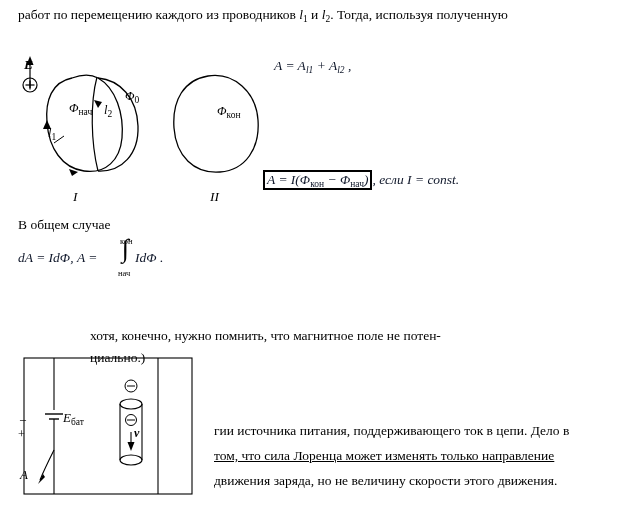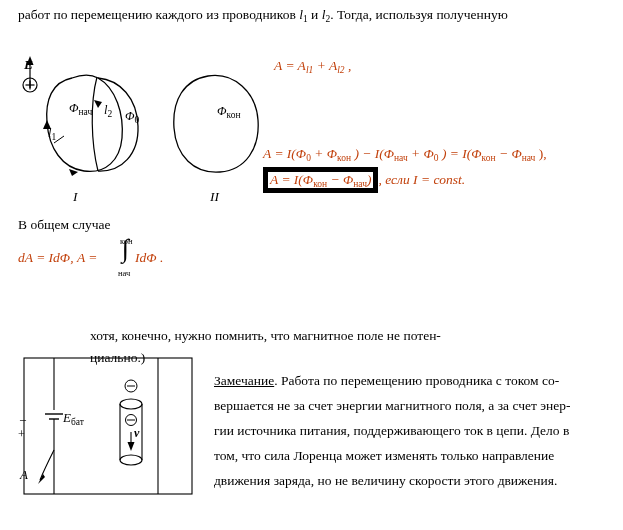--- a/index.html
+++ b/index.html
@@ -38,24 +38,24 @@
   .subi {
     font-size: 9.5px;
     vertical-align: -0.28em;
     font-style: italic;
   }
   .eq {
     position: absolute;
     font-family: "Liberation Serif", serif;
     font-size: 13.5px;
     white-space: nowrap;
-    color: #c2410c;
+    color: #0f172a;
   }
   .boxed {
-    border: 5px solid #000000;
+    border: 2px solid #000000;
     padding: 0px 2px 1px 2px;
   }
   .fig {
     position: absolute;
   }
   .underline { text-decoration: underline; }
   .intbar {
     position: absolute;
     font-size: 26px;
     font-family: "Liberation Serif", serif;
@@ -95,37 +95,34 @@
     <polygon points="66,124 57,121 60,128" fill="#000"></polygon>
 
     <line x1="42" y1="95" x2="52" y2="88" stroke="#000" stroke-width="1"></line>
 
     <path d="M 196 28 C 172 32, 160 52, 162 80 C 164 108, 182 126, 208 124 C 234 122, 248 100, 246 72 C 244 44, 222 24, 196 28 Z" fill="none" stroke="#000" stroke-width="1.3"></path>
   </svg>
 
   <div class="txt" style="left:12px; top:56px; font-weight:bold; font-style:italic;">E</div>
 
   <div class="txt" style="left:57px; top:100px; font-size:12.5px;"><i class="m">Φ</i><span class="sub">нач</span></div>
-  <div class="txt" style="left:113px; top:108px; font-size:12.5px;"><i class="m">Φ</i><span class="sub">0</span></div>
+  <div class="txt" style="left:113px; top:88px; font-size:12.5px;"><i class="m">Φ</i><span class="sub">0</span></div>
   <div class="txt" style="left:205px; top:103px; font-size:12.5px;"><i class="m">Φ</i><span class="sub">кон</span></div>
   <div class="txt" style="left:36px; top:125px; font-size:12.5px;"><i class="m">l</i><span class="sub">1</span></div>
   <div class="txt" style="left:92px; top:102px; font-size:12.5px;"><i class="m">l</i><span class="sub">2</span></div>
 
   <div class="txt" style="left:61px; top:188px; font-style:italic;">I</div>
   <div class="txt" style="left:198px; top:188px; font-style:italic;">II</div>
 
   <div class="eq" style="left:262px; top:58px;">
     <i class="m">A = A</i><span class="subi">l1</span><i class="m"> + A</i><span class="subi">l2</span><span> ,</span>
   </div>
 
 
 
-  <div class="eq" style="left:251px; top:146px;">
-    <i class="m">A = I(Φ</i><span class="sub">0</span><i class="m"> + Φ</i><span class="sub">кон</span><i class="m"> ) − I(Φ</i><span class="sub">нач</span><i class="m"> + Φ</i><span class="sub">0</span><i class="m"> ) = I(Φ</i><span class="sub">кон</span><i class="m"> − Φ</i><span class="sub">нач</span><span> ),</span>
-  </div>
 
   <div class="eq" style="left:251px; top:172px;">
     <span class="boxed"><i class="m">A = I(Φ</i><span class="sub">кон</span><i class="m"> − Φ</i><span class="sub">нач</span><i class="m">)</i></span><i class="m">, если I = const.</i>
   </div>
 
   <div class="txt" style="left:6px; top:216px;">В общем случае</div>
 
   <div class="eq" style="left:6px; top:250px;">
     <i class="m">dA = IdΦ,  A = </i>
   </div>
@@ -170,21 +167,17 @@
     <circle cx="113" cy="34" r="6" fill="none" stroke="#000" stroke-width="1"></circle>
     <line x1="109" y1="34" x2="117" y2="34" stroke="#000" stroke-width="1"></line>
   </svg>
 
   <div class="txt" style="left:8px; top:411px; font-size:12px;">–</div>
   <div class="txt" style="left:6px; top:426px; font-size:12px;">+</div>
   <div class="txt" style="left:51px; top:409px; font-size:13px;"><i class="m">E</i><span class="sub">бат</span></div>
   <div class="txt" style="left:8px; top:466px; font-size:13px; font-style:italic;">A</div>
   <div class="txt" style="left:122px; top:425px; font-size:12px; font-weight:bold; font-style:italic;">v</div>
 
-  <div class="txt" style="left:202px; top:372px;">
-    <span class="underline">Замечание</span><span>. Работа по перемещению проводника с током со-</span>
-  </div>
-  <div class="txt" style="left:202px; top:397px;">вершается не за счет энергии магнитного поля, а за счет энер-</div>
   <div class="txt" style="left:202px; top:422px;">гии источника питания, поддерживающего ток в цепи. Дело в</div>
-  <div class="txt" style="left:202px; top:447px;">том, что сила Лоренца может изменять только направление</div>
+  <div class="txt" style="left:202px; top:447px;text-decoration:underline;">том, что сила Лоренца может изменять только направление</div>
   <div class="txt" style="left:202px; top:472px;">движения заряда, но не величину скорости этого движения.</div>
 
 </div>
 
 </body></html>

